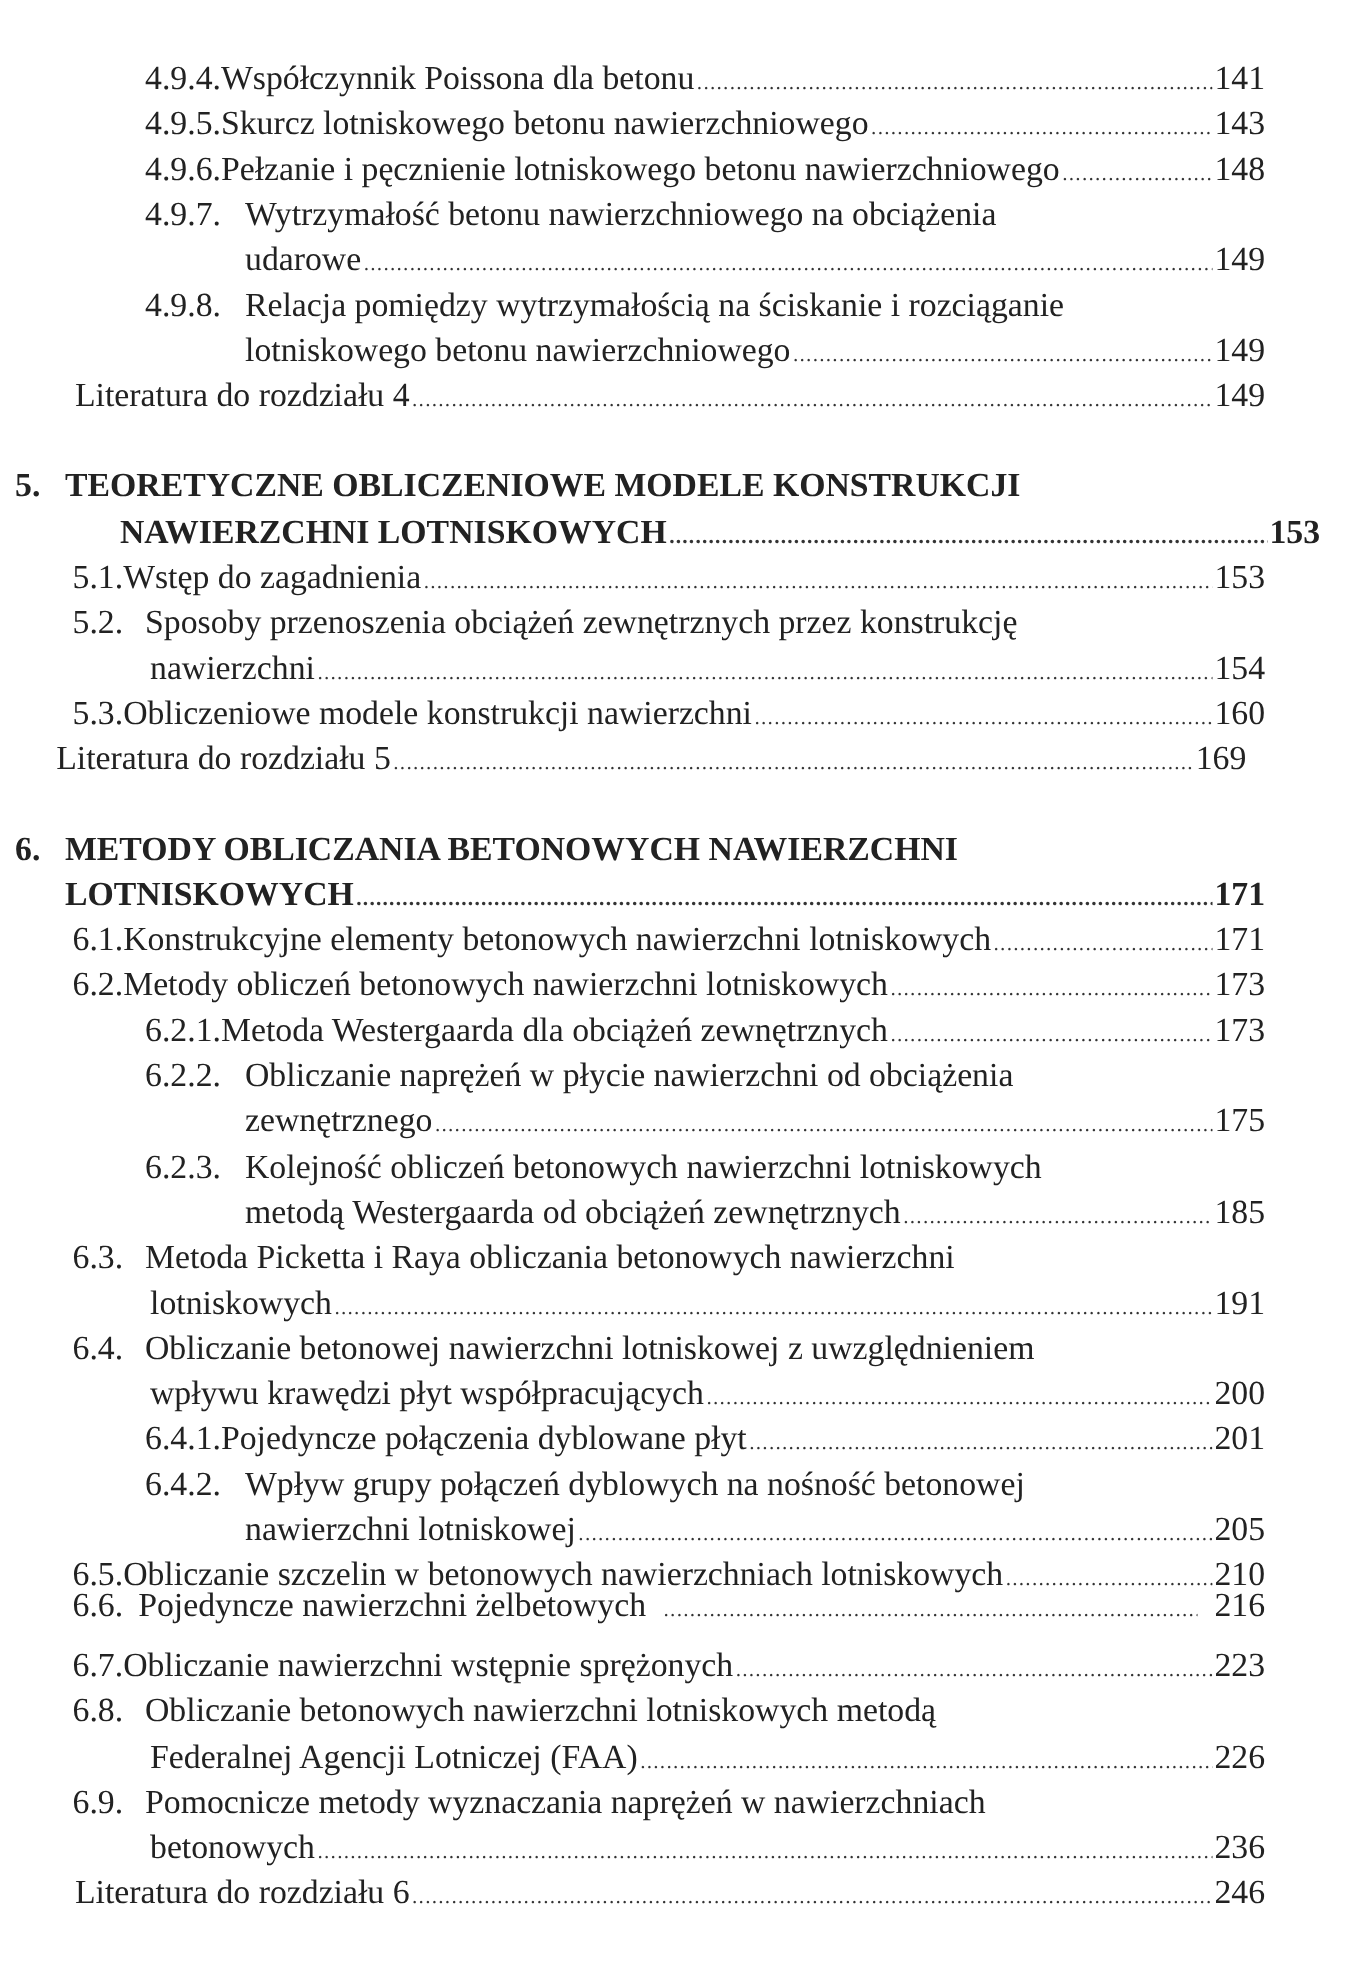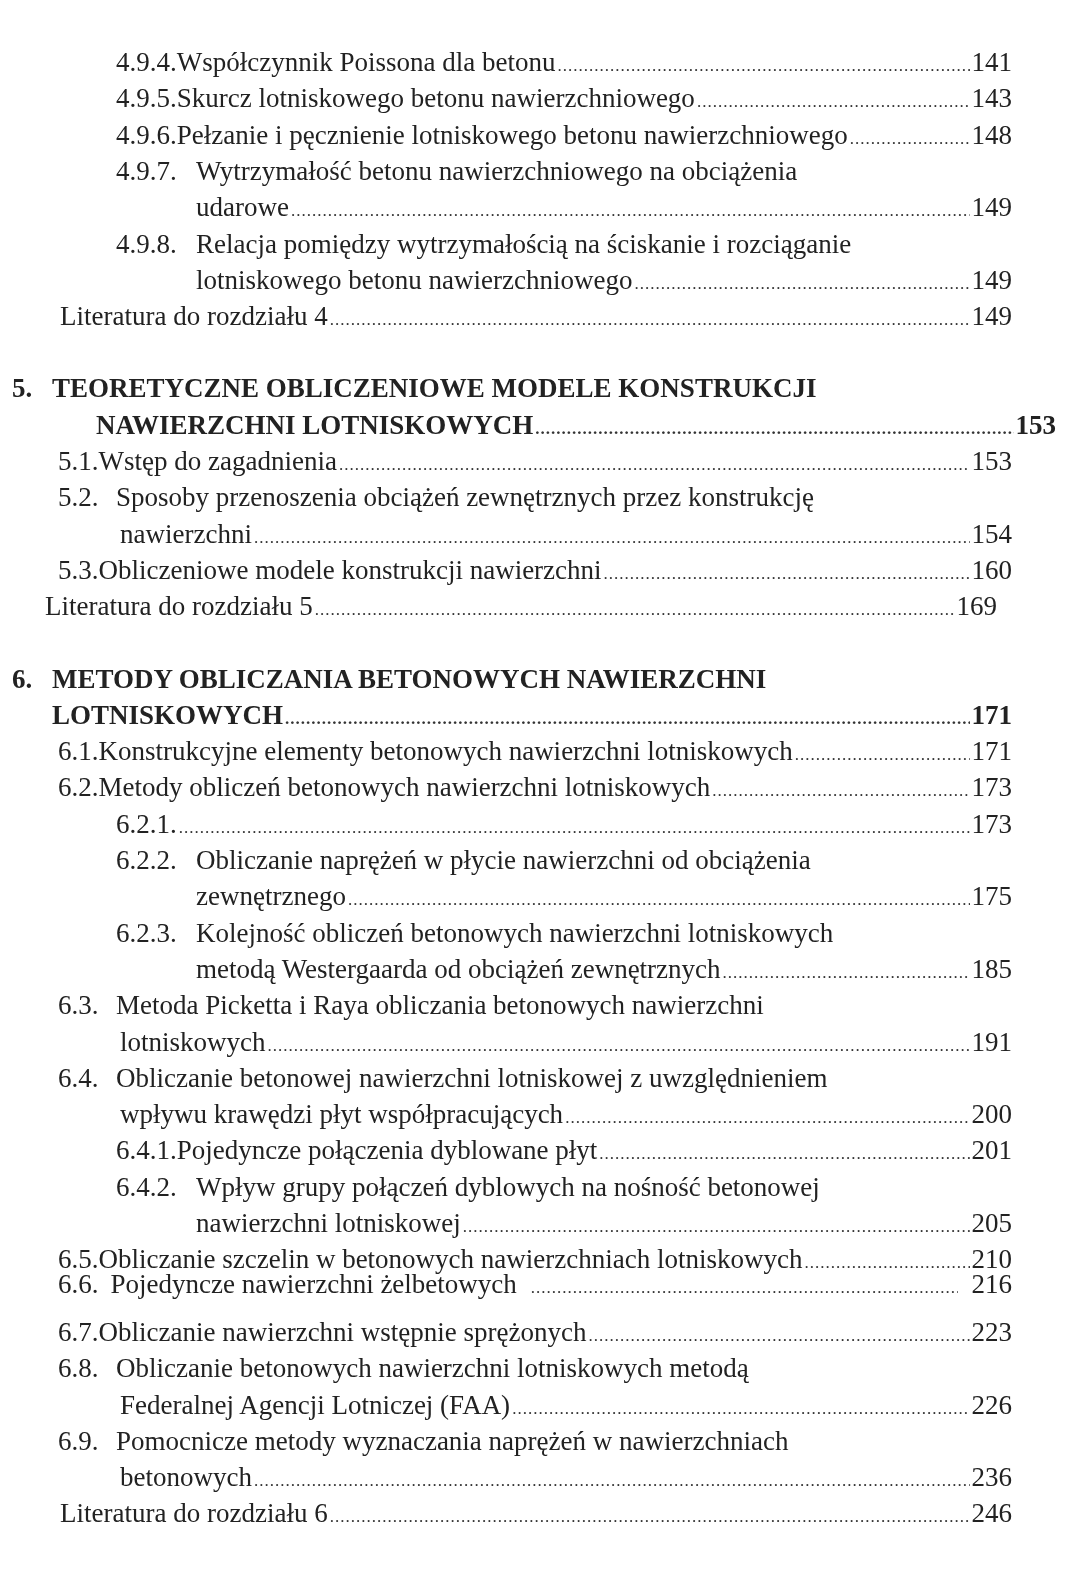--- a/index.html
+++ b/index.html
@@ -113,20 +113,21 @@
       <span class="pg">171</span>
     </div>
     <div class="line" style="top: 725.4px; left: 58px; width: 954px;">
       <span class="num" style="width: 58px;">6.2.</span>
       <span class="txt">Metody obliczeń betonowych nawierzchni lotniskowych</span>
       <span class="leader"></span>
       <span class="pg">173</span>
     </div>
     <div class="line" style="top: 761.7px; left: 116px; width: 896px;">
       <span class="num" style="width: 80px;">6.2.1.</span>
+      <span class="txt">Metoda Westergaarda dla obciążeń zewnętrznych</span>
       <span class="leader"></span>
       <span class="pg">173</span>
     </div>
     <div class="line" style="top: 798px; left: 116px; width: 884px;">
       <span class="num" style="width: 80px;">6.2.2.</span>
       <span class="txt">Obliczanie naprężeń w płycie nawierzchni od obciążenia</span>
     </div>
     <div class="line" style="top: 834.3px; left: 196px; width: 816px;">
       <span class="txt">zewnętrznego</span>
       <span class="leader"></span>

